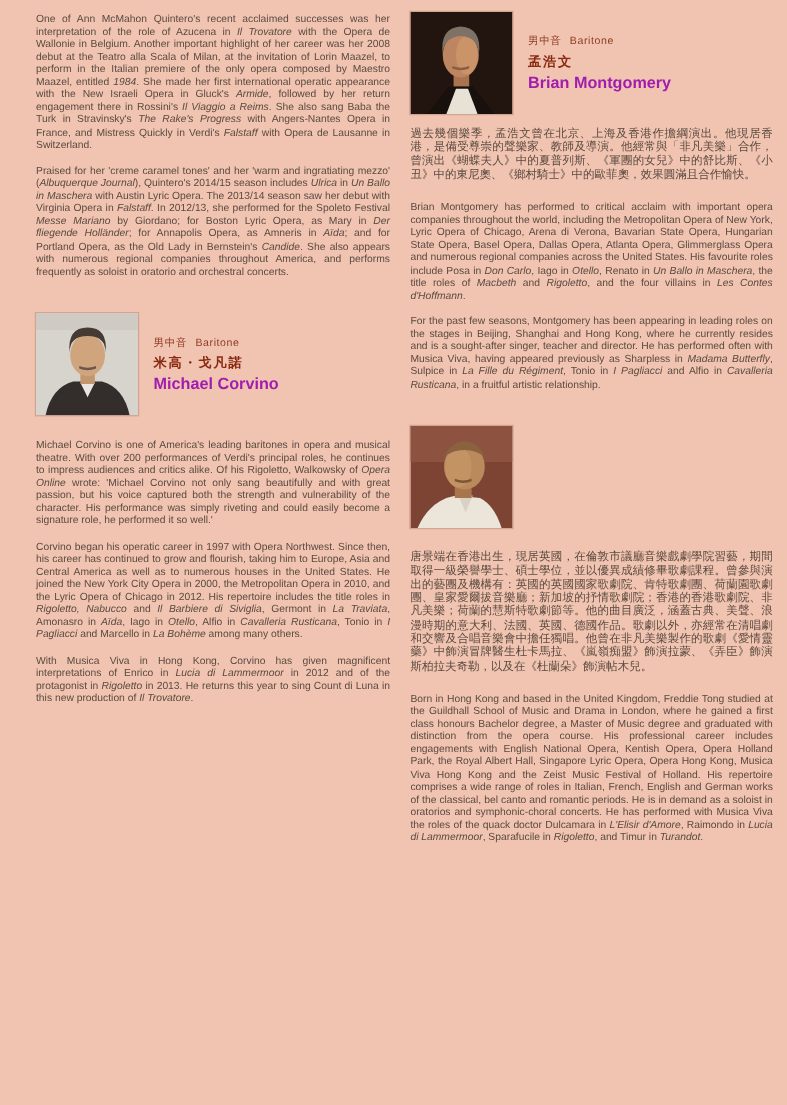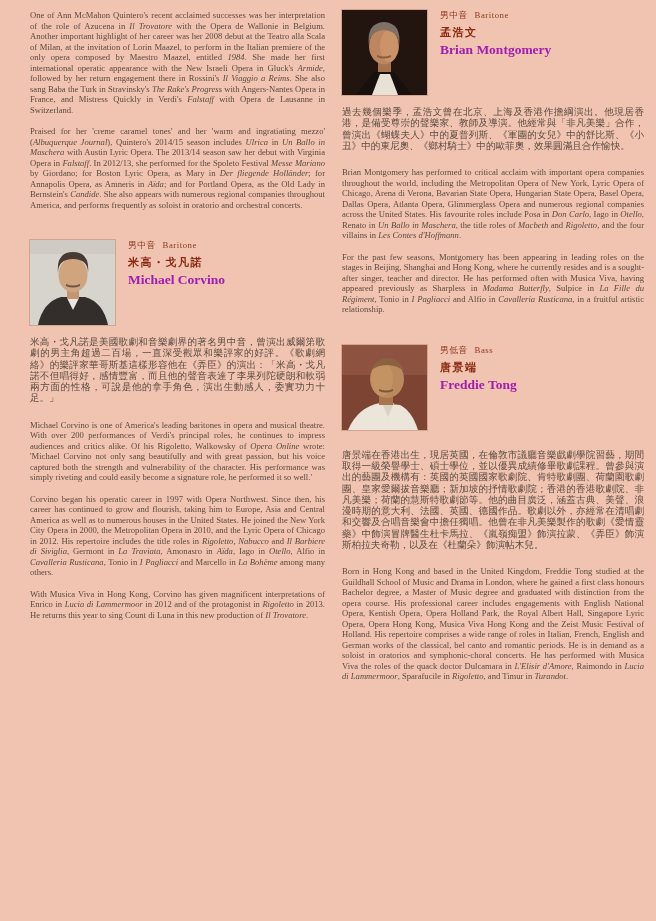--- a/index.html
+++ b/index.html
@@ -6,40 +6,39 @@
   body {
     width: 656px; height: 921px; overflow: hidden;
     background: #f0c4b1;
     font-family: "Liberation Sans", sans-serif;
     color: #5a4a40;
   }
   .page {
     display: flex; gap: 17px;
     padding: 10px 12px 0 30px;
     box-sizing: border-box;
-    font-family: Liberation Serif, serif;
   }
   .col { display: flex; flex-direction: column; }
   .col-left  { width: 295px; flex: none; }
   .col-right { width: 302px; flex: none; }
 
   p { margin: 0; }
   p.en {
     font-size: 8.6px; line-height: 10.5px;
     text-align: justify; color: #5b4a40;
     margin-bottom: 11px;
   }
   p.zh {
     font-size: 9.6px; line-height: 11.3px;
     text-align: justify; color: #5b4a40;
     margin-bottom: 8px;
   }
 
   .artist-header {
-    display: flex; gap: 13px; align-items: flex-start;
+    display: flex; gap: 13px; align-items: center;
     margin-bottom: 11px;
   }
   .photo-frame {
     width: 85px; height: 85px; flex: none;
     box-shadow: 0 0 0 1px rgba(120,70,50,0.25);
   }
   .photo-frame svg { display: block; width: 85px; height: 85px; }
   .nameblock { padding-bottom: 1px; }
   .voice-line { font-size: 8.8px; color: #8e3a20; margin-bottom: 3px; letter-spacing: 0.5px; }
   .voice-line .v-en { margin-left: 4px; }
@@ -78,21 +77,20 @@
       <div class="nameblock">
         <div class="voice-line">
           <span>男中音</span>
           <span class="v-en">Baritone</span>
         </div>
         <div class="name-zh">米高・戈凡諾</div>
         <div class="name-en">Michael Corvino</div>
       </div>
     </div>
 
-    <p class="zh mb-sm">米高・戈凡諾是美國歌劇和音樂劇界的著名男中音，曾演出威爾第歌劇的男主角超過二百場，一直深受觀眾和樂評家的好評。《歌劇網絡》的樂評家華哥斯基這樣形容他在《弄臣》的演出：「米高・戈凡諾不但唱得好，感情豐富，而且他的聲音表達了李果列陀硬朗和軟弱兩方面的性格，可說是他的拿手角色，演出生動感人，委實功力十足。」</p>
 
     <p class="en mt-med"><span>Michael Corvino is one of America's leading baritones in opera and musical theatre.  With over 200 performances of Verdi's principal roles, he continues to impress audiences and critics alike.  Of his Rigoletto, Walkowsky of </span><span style="font-style: italic;">Opera Online</span><span> wrote: 'Michael Corvino not only sang beautifully and with great passion, but his voice captured both the strength and vulnerability of the character.  His performance was simply riveting and could easily become a signature role, he performed it so well.'</span></p>
     <p class="en"><span>Corvino began his operatic career in 1997 with Opera Northwest.  Since then, his career has continued to grow and flourish, taking him to Europe, Asia and Central America as well as to numerous houses in the United States.  He joined the New York City Opera in 2000, the Metropolitan Opera in 2010, and the Lyric Opera of Chicago in 2012.  His repertoire includes the title roles in </span><span style="font-style: italic;">Rigoletto, Nabucco</span><span> and </span><span style="font-style: italic;">Il Barbiere di Siviglia</span><span>, Germont in </span><span style="font-style: italic;">La Traviata</span><span>, Amonasro in </span><span style="font-style: italic;">Aïda</span><span>, Iago in </span><span style="font-style: italic;">Otello</span><span>, Alfio in </span><span style="font-style: italic;">Cavalleria Rusticana</span><span>, Tonio in </span><span style="font-style: italic;">I Pagliacci</span><span> and Marcello in </span><span style="font-style: italic;">La Bohème</span><span> among many others.</span></p>
     <p class="en"><span>With Musica Viva in Hong Kong, Corvino has given magnificent interpretations of Enrico in </span><span style="font-style: italic;">Lucia di Lammermoor</span><span> in 2012 and of the protagonist in </span><span style="font-style: italic;">Rigoletto</span><span> in 2013.  He returns this year to sing Count di Luna in this new production of </span><span style="font-style: italic;">Il Trovatore</span><span>.</span></p>
   </div>
 
   <div class="col col-right">
 
     <div class="artist-header">
       <div class="photo-frame">
@@ -130,28 +128,20 @@
           <rect x="0" y="0" width="85" height="30" fill="#8d5240"></rect>
           <path d="M6 85 Q16 62 38 58 L58 60 Q70 66 76 85 Z" fill="#ebe5da"></path>
           <path d="M40 58 L46 72 L52 58 Z" fill="#d9d2c4"></path>
           <rect x="37" y="44" width="14" height="16" fill="#a9754c"></rect>
           <ellipse cx="45" cy="34" rx="17" ry="19" fill="#bb8a5c"></ellipse>
           <ellipse cx="40" cy="34" rx="11" ry="17" fill="#c49363"></ellipse>
           <path d="M28 26 Q34 13 45 13 Q57 13 62 26 Q55 20 45 20 Q35 20 28 26 Z" fill="#8a6240"></path>
           <path d="M37 44 Q44 47 51 44 L51 46 Q44 49 37 46 Z" fill="#7d5636"></path>
         </svg>
       </div>
-      <div class="nameblock">
-        <div class="voice-line">
-          <span>男低音</span>
-          <span class="v-en">Bass</span>
-        </div>
-        <div class="name-zh">唐景端</div>
-        <div class="name-en">Freddie Tong</div>
-      </div>
     </div>
 
     <p class="zh mt-med">唐景端在香港出生，現居英國，在倫敦市議廳音樂戲劇學院習藝，期間取得一級榮譽學士、碩士學位，並以優異成績修畢歌劇課程。曾參與演出的藝團及機構有：英國的英國國家歌劇院、肯特歌劇團、荷蘭園歌劇團、皇家愛爾拔音樂廳；新加坡的抒情歌劇院；香港的香港歌劇院、非凡美樂；荷蘭的慧斯特歌劇節等。他的曲目廣泛，涵蓋古典、美聲、浪漫時期的意大利、法國、英國、德國作品。歌劇以外，亦經常在清唱劇和交響及合唱音樂會中擔任獨唱。他曾在非凡美樂製作的歌劇《愛情靈藥》中飾演冒牌醫生杜卡馬拉、《嵐嶺痴盟》飾演拉蒙、《弄臣》飾演斯柏拉夫奇勒，以及在《杜蘭朵》飾演帖木兒。</p>
 
     <p class="en mt-med"><span>Born in Hong Kong and based in the United Kingdom, Freddie Tong studied at the Guildhall School of Music and Drama in London, where he gained a first class honours Bachelor degree, a Master of Music degree and graduated with distinction from the opera course.  His professional career includes engagements with English National Opera, Kentish Opera, Opera Holland Park, the Royal Albert Hall, Singapore Lyric Opera, Opera Hong Kong, Musica Viva Hong Kong and the Zeist Music Festival of Holland.  His repertoire comprises a wide range of roles in Italian, French, English and German works of the classical, bel canto and romantic periods.  He is in demand as a soloist in oratorios and symphonic-choral concerts.  He has performed with Musica Viva the roles of the quack doctor Dulcamara in </span><span style="font-style: italic;">L'Elisir d'Amore</span><span>, Raimondo in </span><span style="font-style: italic;">Lucia di Lammermoor</span><span>, Sparafucile in </span><span style="font-style: italic;">Rigoletto</span><span>, and Timur in </span><span style="font-style: italic;">Turandot</span><span>.</span></p>
   </div>
 
 </div>
 
 </body></html>

